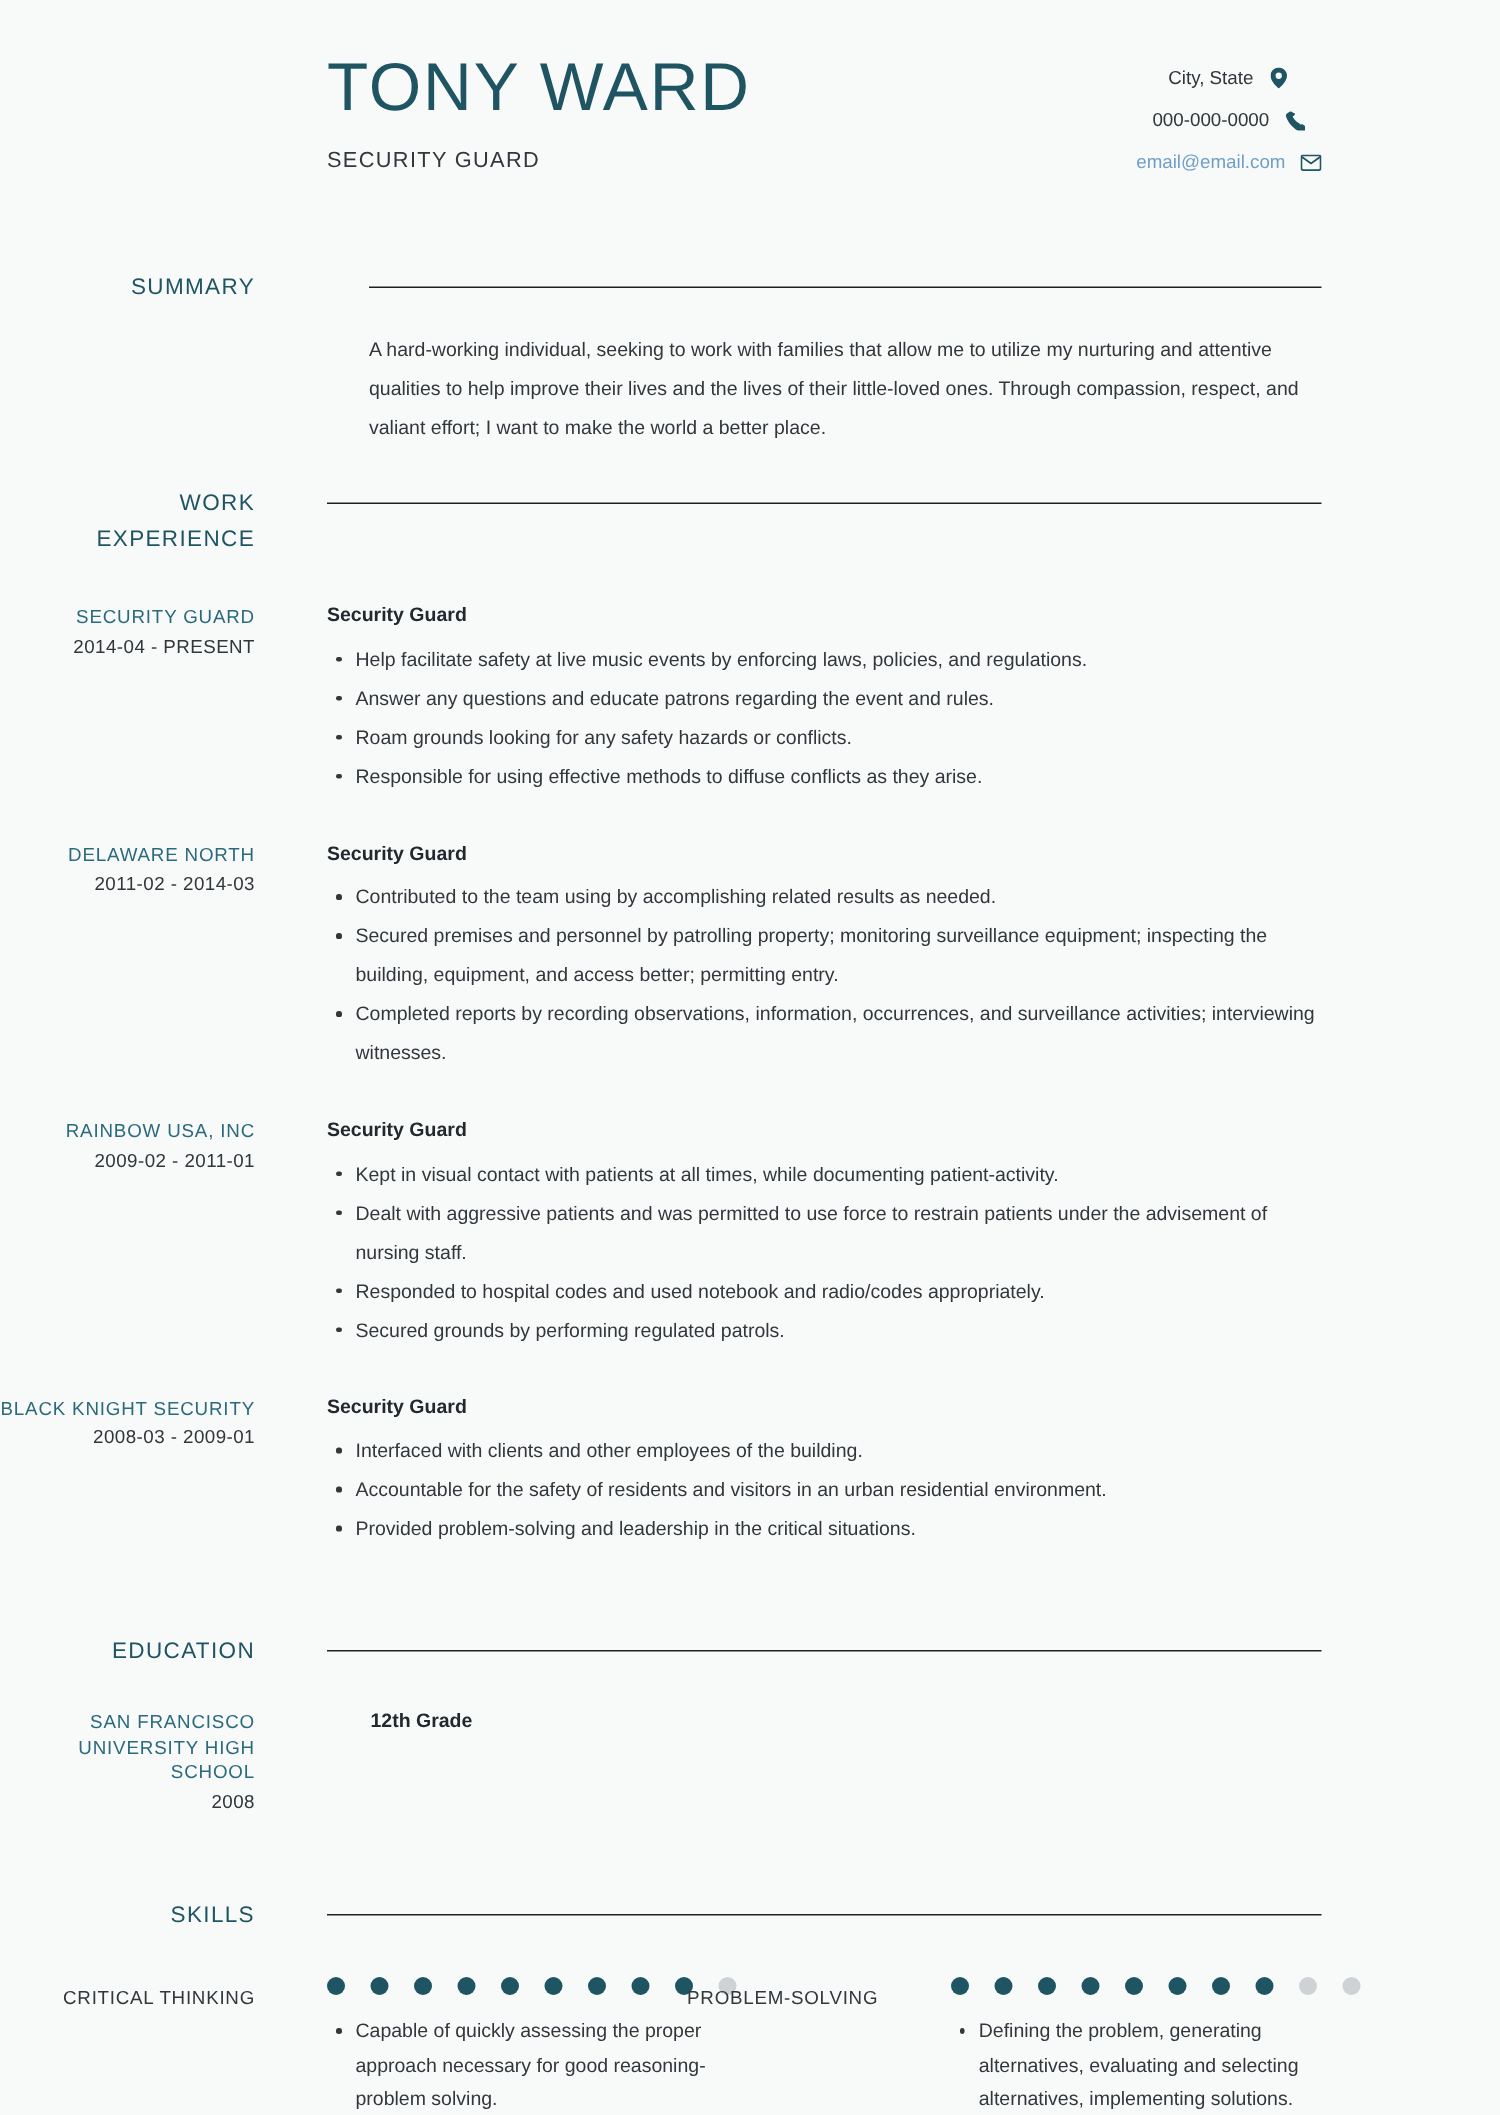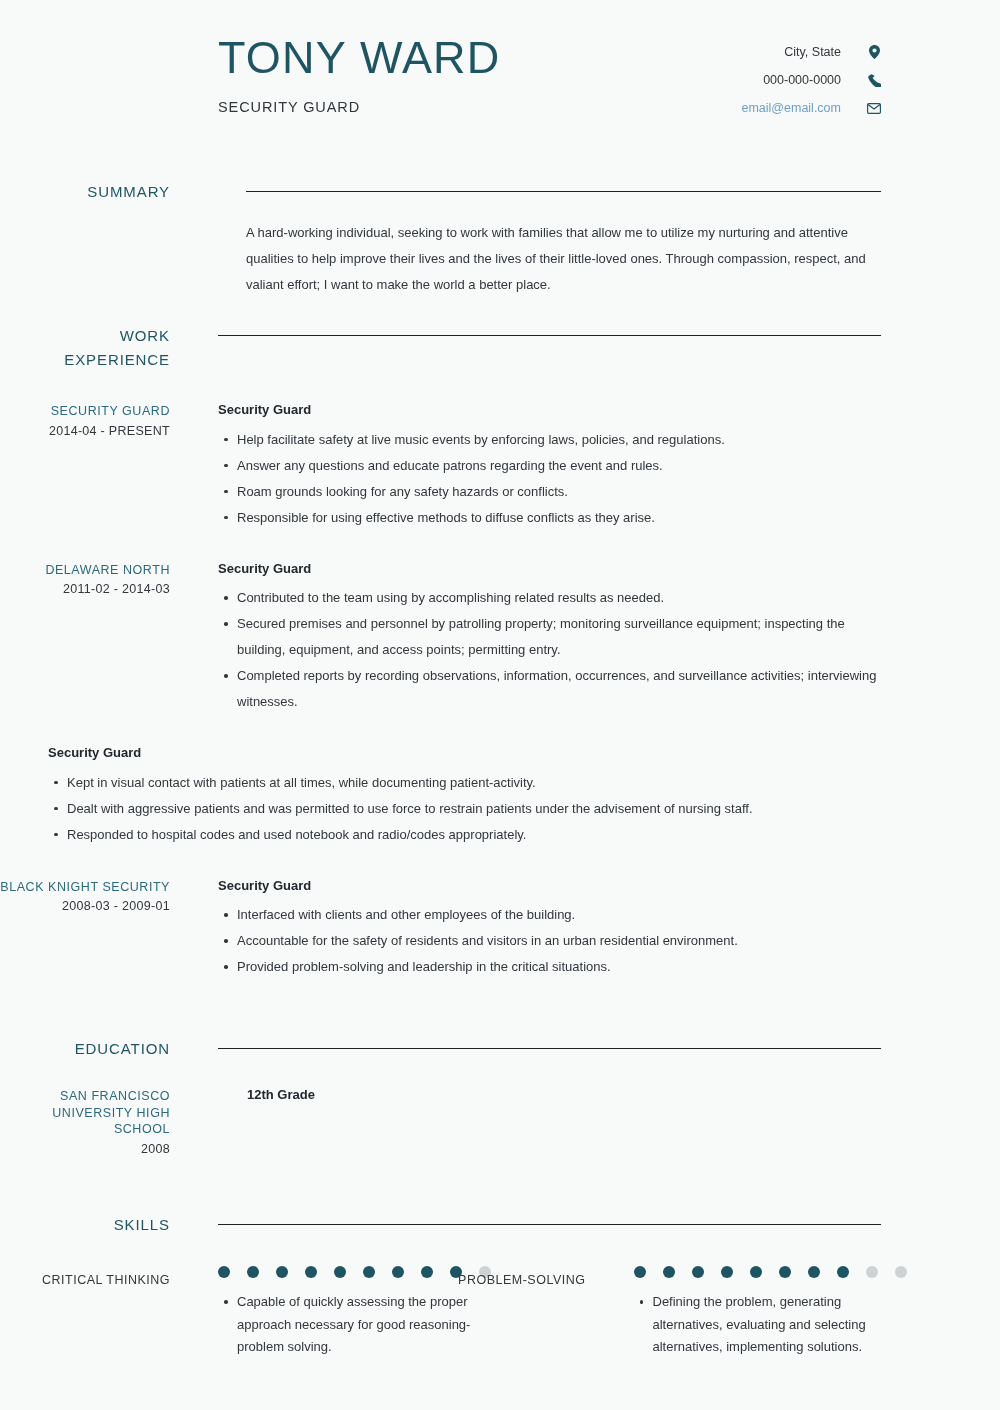--- a/index.html
+++ b/index.html
@@ -47,22 +47,22 @@
 
   .contact-block {
     text-align: right;
     padding-top: 11px;
     font-size: 12.5px;
     line-height: 1;
   }
   .contact-row {
     display: flex;
     align-items: center;
-    justify-content: flex-end;
-    gap: 26px;
+    justify-content: center;
+    gap: 10px;
     margin-bottom: 14px;
     white-space: nowrap;
   }
   .contact-row:last-child { margin-bottom: 0; }
   .contact-text { color: #32373c; }
   .contact-text.link { color: #6f9fc8; }
   .c-icon {
     width: 14px;
     height: 14px;
     display: inline-flex;
@@ -326,32 +326,37 @@
       </div>
       <div class="entry">
         <div class="entry-left">
           <div class="entry-org">DELAWARE NORTH</div>
           <div class="entry-date">2011-02 - 2014-03</div>
         </div>
         <div class="entry-right">
           <div class="entry-role">Security Guard</div>
           <ul class="bullets">
             <li>Contributed to the team using by accomplishing related results as needed.</li>
-            <li>Secured premises and personnel by patrolling property; monitoring surveillance equipment; inspecting the building, equipment, and access points; permitting entry.</li>
+            <li>Secured premises and personnel by patrolling property; monitoring surveillance equipment; inspecting the building, equipment, and access better; permitting entry.</li>
             <li>Completed reports by recording observations, information, occurrences, and surveillance activities; interviewing witnesses.</li>
           </ul>
         </div>
       </div>
       <div class="entry">
+        <div class="entry-left">
+          <div class="entry-org">RAINBOW USA, INC</div>
+          <div class="entry-date">2009-02 - 2011-01</div>
+        </div>
         <div class="entry-right">
           <div class="entry-role">Security Guard</div>
           <ul class="bullets">
             <li>Kept in visual contact with patients at all times, while documenting patient-activity.</li>
             <li>Dealt with aggressive patients and was permitted to use force to restrain patients under the advisement of nursing staff.</li>
             <li>Responded to hospital codes and used notebook and radio/codes appropriately.</li>
+            <li>Secured grounds by performing regulated patrols.</li>
           </ul>
         </div>
       </div>
       <div class="entry">
         <div class="entry-left">
           <div class="entry-org">BLACK KNIGHT SECURITY</div>
           <div class="entry-date">2008-03 - 2009-01</div>
         </div>
         <div class="entry-right">
           <div class="entry-role">Security Guard</div>

